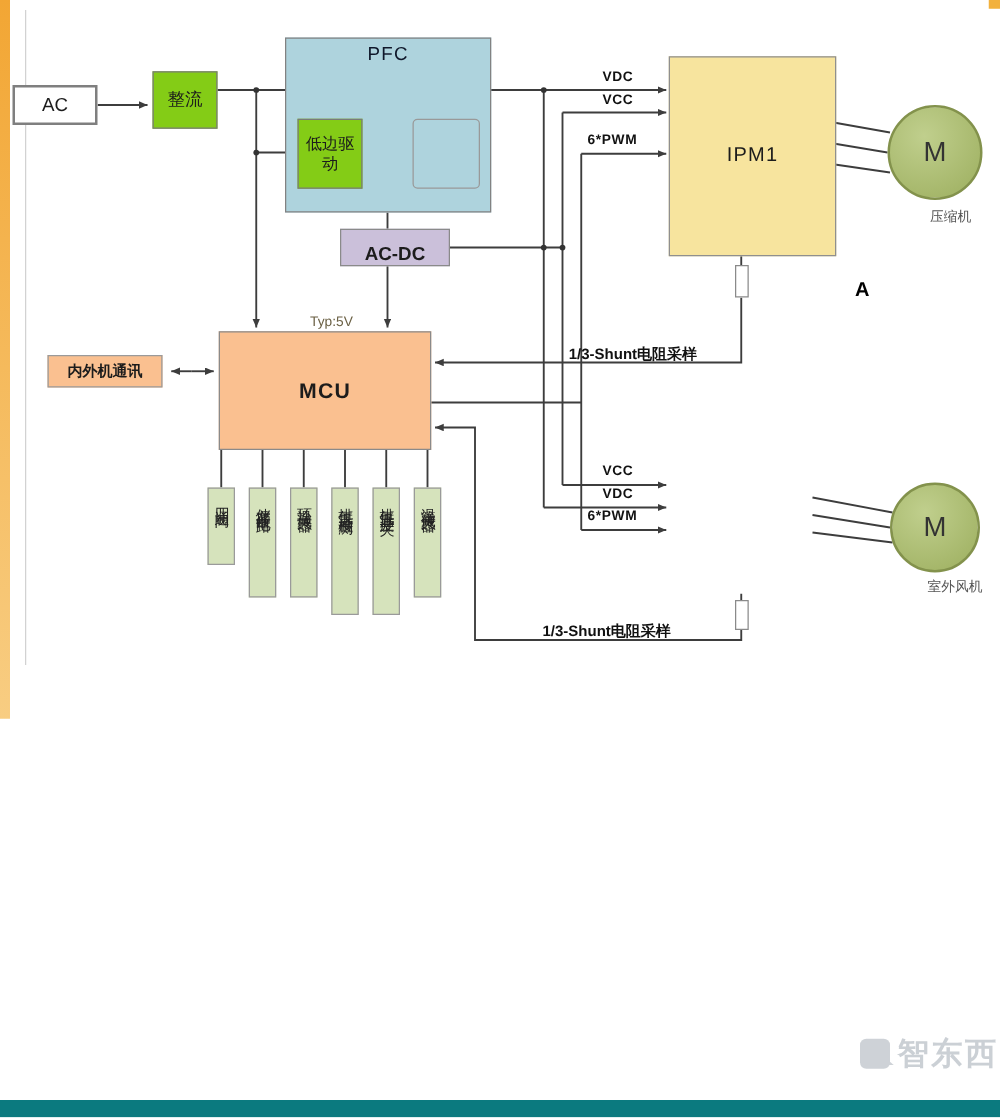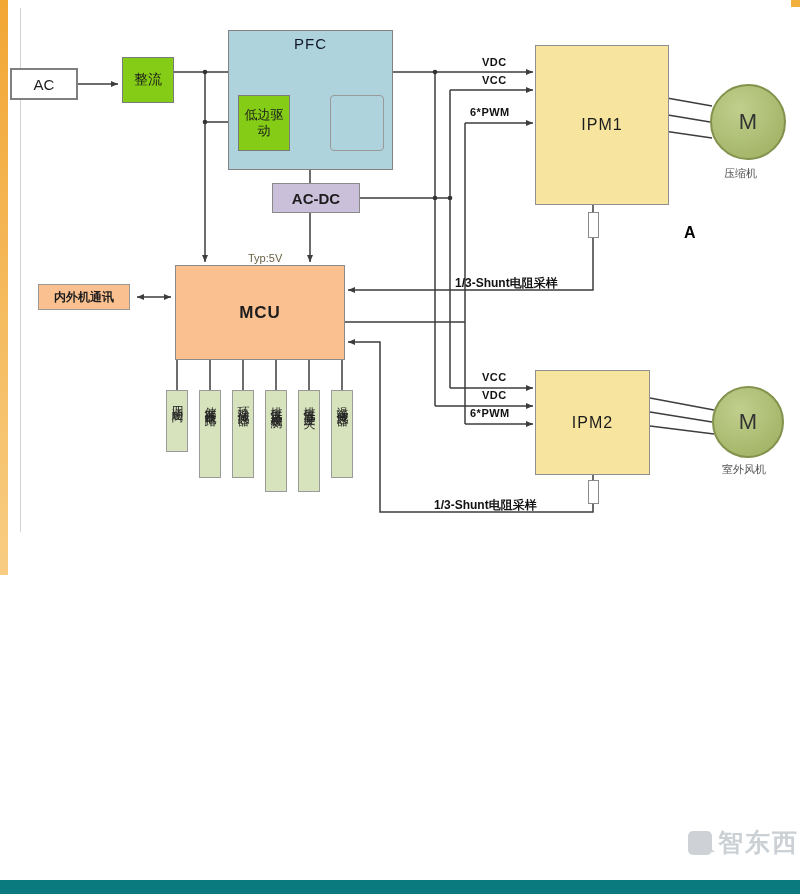--- a/index.html
+++ b/index.html
@@ -6,38 +6,38 @@
   html,body { background:#ffffff; }
   body { font-family:"Liberation Sans", sans-serif; }
   .page { position:relative; width:800px; height:894px; background:#fff; overflow:hidden; }
   .box { position:absolute; display:flex; align-items:center; justify-content:center;
          border:1.5px solid #8a8a8a; color:#1c1c1c; text-align:center; }
   .ac        { background:#ffffff; border:2px solid #7f7f7f; font-size:15px; }
   .green     { background:#84cc16; border-color:#7a7a7a; font-size:14px; }
   .pfc       { background:#aed3dd; border-color:#828282; }
   .pfc-title { position:absolute; left:0; right:0; top:4px; text-align:center; font-size:15px;
                color:#0f172a; letter-spacing:1px; }
-  .lavender  { background:#cbc0da; border-color:#8a8a8a; font-weight:bold; font-size:15px; }
+  .lavender  { background:#cbc0da; border-color:#8a8a8a; font-weight:bold; font-size:15px;align-items:flex-end; }
   .mcu       { background:#fac090; border-color:#8a8a8a; font-size:17px; font-weight:600; letter-spacing:1px; }
   .commbox   { background:#fac090; border-color:#9a9a9a; font-size:12px; }
   .ipm       { background:#f7e49e; border-color:#8f8f8f; font-size:16px; letter-spacing:1px; }
   .mosfet    { background:#ffffff; border-color:#999; border-radius:4px; }
   .resistor  { background:#ffffff; border:1.5px solid #8a8a8a; }
   .periph    { position:absolute; background:#d6e3bc; border:1px solid #9a9a9a;
                writing-mode:vertical-rl; text-orientation:upright;
                font-size:12px; color:#222; padding-top:6px; text-align:left;
                display:flex; align-items:center; letter-spacing:2px; }
   .motor     { position:absolute; border-radius:50%;
                background:radial-gradient(circle at 38% 32%, #c0cf8d, #9cae5e);
                border:2px solid #83924c; display:flex; align-items:center; justify-content:center;
                font-size:22px; color:#333; }
   .lbl       { position:absolute; color:#111; white-space:nowrap; }
   .sig       { font-size:11px; font-weight:bold; letter-spacing:0.5px; }
   .shunt     { font-size:12px; font-weight:bold; }
-  .small-gray{ font-size:11px; color:#555; }
+  .small-gray{ font-size:11px; color:#555;margin-left:20px; }
   .typ       { font-size:11px; color:#6b6145;margin-top:32px; }
   .marker-a  { font-size:16px; font-weight:bold; color:#000; }
   .blank-patch { position:absolute; background:#ffffff; }
   .stripe    { position:absolute; left:0; top:0; width:8px; height:575px;
                background:linear-gradient(to bottom, #f2a634, #f8cd82); }
   .corner    { position:absolute; right:0; top:0; width:9px; height:7px; background:#f2b13d; }
   .frameline { position:absolute; left:20px; top:8px; width:1px; height:524px; background:#d2d2d2; }
   .caption   { position:absolute; left:42px; top:592px; width:716px; height:278px;
                background:#faf4e1; border:3px solid #c7b384; border-radius:14px;
                padding:24px 28px; color:#000; }
@@ -197,23 +197,20 @@
   <div class="resistor" style="position:absolute; left:588px; top:212px; width:11px; height:26px;"></div>
   <div class="lbl shunt" style="left:455px; top:275px;">1/3-Shunt电阻采样</div>
   <div class="motor" style="left:710px; top:84px; width:76px; height:76px;">
     <span>M</span>
   </div>
   <div class="lbl small-gray" style="left:724px; top:166px;">压缩机</div>
 
   <div class="lbl marker-a" style="left:684px; top:224px;">A</div>
   <div class="blank-patch" style="left:717px; top:243px; width:80px; height:17px;"></div>
 
-  <div class="box ipm" style="left:535px; top:370px; width:115px; height:105px;">
-    <span>IPM2</span>
-  </div>
   <div class="lbl sig" style="left:482px; top:371px;">VCC</div>
   <div class="lbl sig" style="left:482px; top:389px;">VDC</div>
   <div class="lbl sig" style="left:470px; top:407px;">6*PWM</div>
   <div class="resistor" style="position:absolute; left:588px; top:480px; width:11px; height:24px;"></div>
   <div class="lbl shunt" style="left:434px; top:497px;">1/3-Shunt电阻采样</div>
   <div class="motor" style="left:712px; top:386px; width:72px; height:72px;">
     <span>M</span>
   </div>
   <div class="lbl small-gray" style="left:722px; top:462px;">室外风机</div>
 

